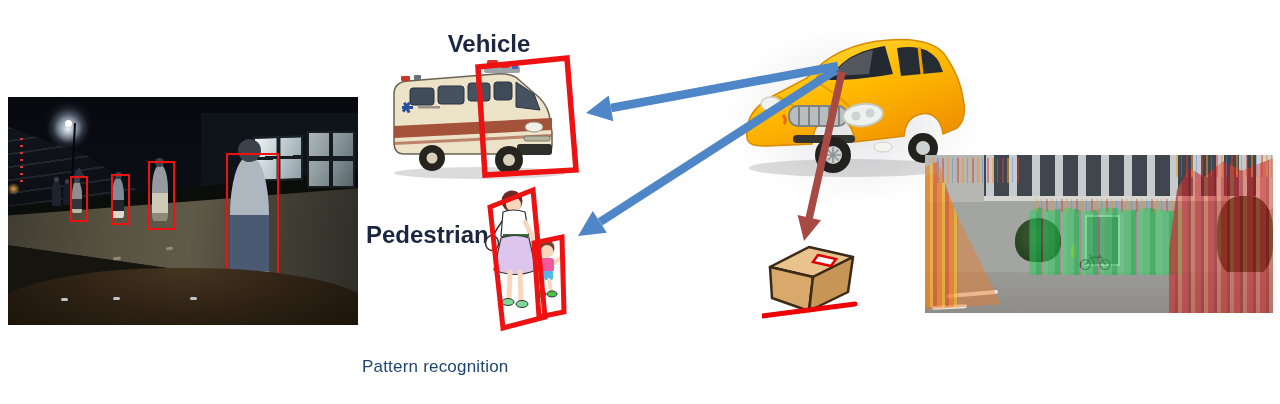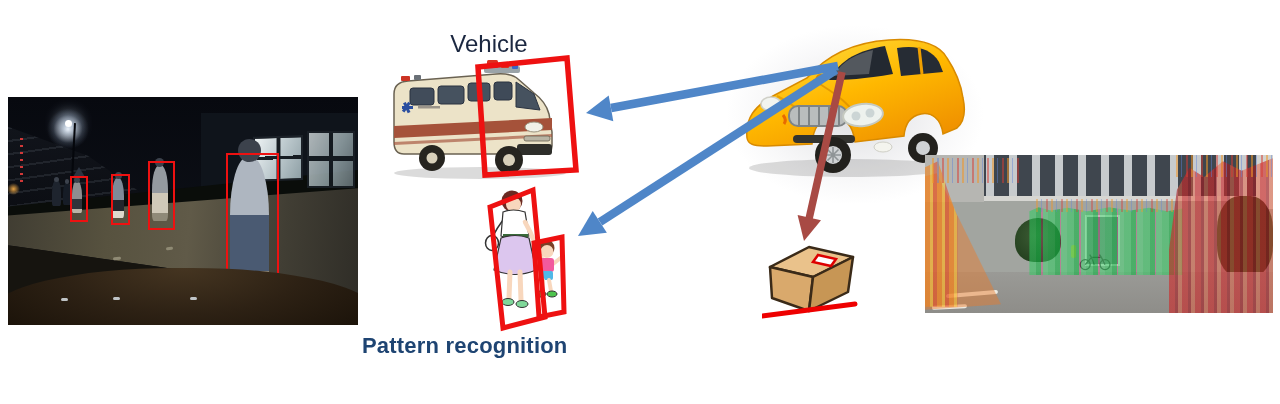--- a/index.html
+++ b/index.html
@@ -1,21 +1,21 @@
 <!DOCTYPE html>
 <html><head>
 <meta charset="utf-8">
 <style>
   html,body{margin:0;padding:0;background:#fff;}
   .canvas{position:relative;width:1280px;height:404px;background:#ffffff;overflow:hidden;
           font-family:"Liberation Sans",sans-serif;}
 
   
-  .obj-label{position:absolute;color:#1b2740;font-size:24px;font-weight:400;white-space:nowrap;}
-  .caption{position:absolute;font-size:22px;font-weight:700;white-space:nowrap;letter-spacing:.2px;}
+  .obj-label{position:absolute;color:#1b2740;font-size:24px;font-weight:700;white-space:nowrap;}
+  .caption{position:absolute;font-size:17px;font-weight:400;white-space:nowrap;letter-spacing:.2px;margin-top:24px;}
   .caption.blue{color:#1e4472;}
   .caption.red{color:#e8001c;}
 
   
   .night{position:absolute;left:8px;top:97px;width:350px;height:228px;overflow:hidden;
          background:linear-gradient(180deg,#07090f 0%,#0c0f16 55%,#12131a 100%);}
   .night > div{position:absolute;}
   .n-bldgL{left:0;top:13%;width:38%;height:58%;
            background:linear-gradient(180deg,#11141b,#0a0c11 80%);
            clip-path:polygon(0 0,60% 22%,100% 50%,100% 100%,0 100%);}
@@ -138,20 +138,21 @@
     <div class="dbox" style="left:40.1%;top:27.9%;width:6.4%;height:28.7%;"></div>
     <div class="dbox" style="left:62.3%;top:24.7%;width:14%;height:62.4%;"></div>
 
     <div class="n-hood"></div>
     <div class="n-speck" style="left:15%;top:88%;"></div>
     <div class="n-speck" style="left:30%;top:87.5%;"></div>
     <div class="n-speck" style="left:52%;top:87.5%;"></div>
   </div>
 
   <div class="obj-label" style="left:429px;top:30px;width:120px;text-align:center;">Vehicle</div>
+  <div class="obj-label" style="left:366px;top:221px;">Pedestrian</div>
 
   <svg class="amb" viewBox="0 0 196 130">
     <ellipse cx="92" cy="121" rx="86" ry="6" fill="rgba(0,0,0,0.14)"></ellipse>
     <path d="M6,90 L6,42 Q6,30 20,29 L108,22 Q124,21 130,27 L146,41 Q158,50 161,62 L164,80 L164,94 Q164,102 154,102 L16,102 Q6,102 6,90 Z" fill="#ece3c8" stroke="#6a6252" stroke-width="1.5"></path>
     <rect x="96" y="14" width="36" height="7" rx="2" fill="#9aa3a8"></rect>
     <rect x="99" y="8" width="11" height="8" rx="1.5" fill="#dd3020"></rect>
     <rect x="113" y="10" width="8" height="6" rx="1" fill="#dd3020"></rect>
     <rect x="124" y="12" width="6" height="5" rx="1" fill="#3a66c8"></rect>
     <rect x="13" y="24" width="9" height="5" rx="1" fill="#cc3424"></rect>
     <rect x="26" y="23" width="7" height="5" rx="1" fill="#6a7077"></rect>

